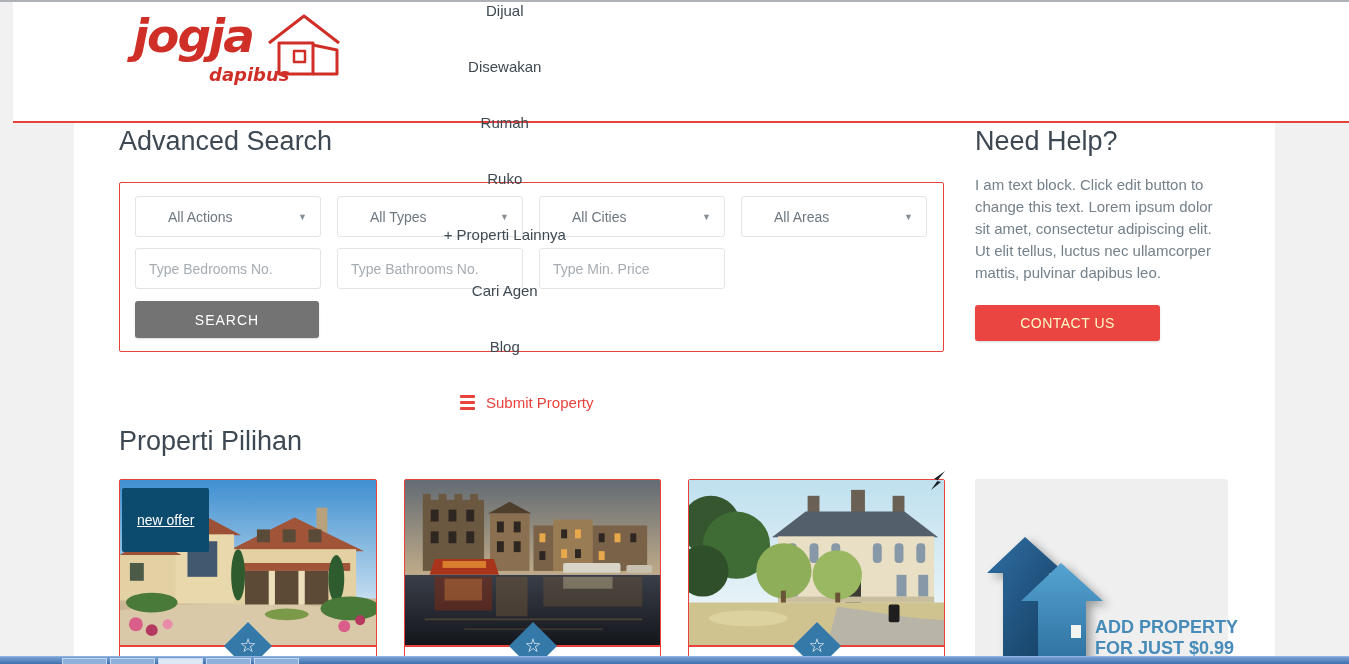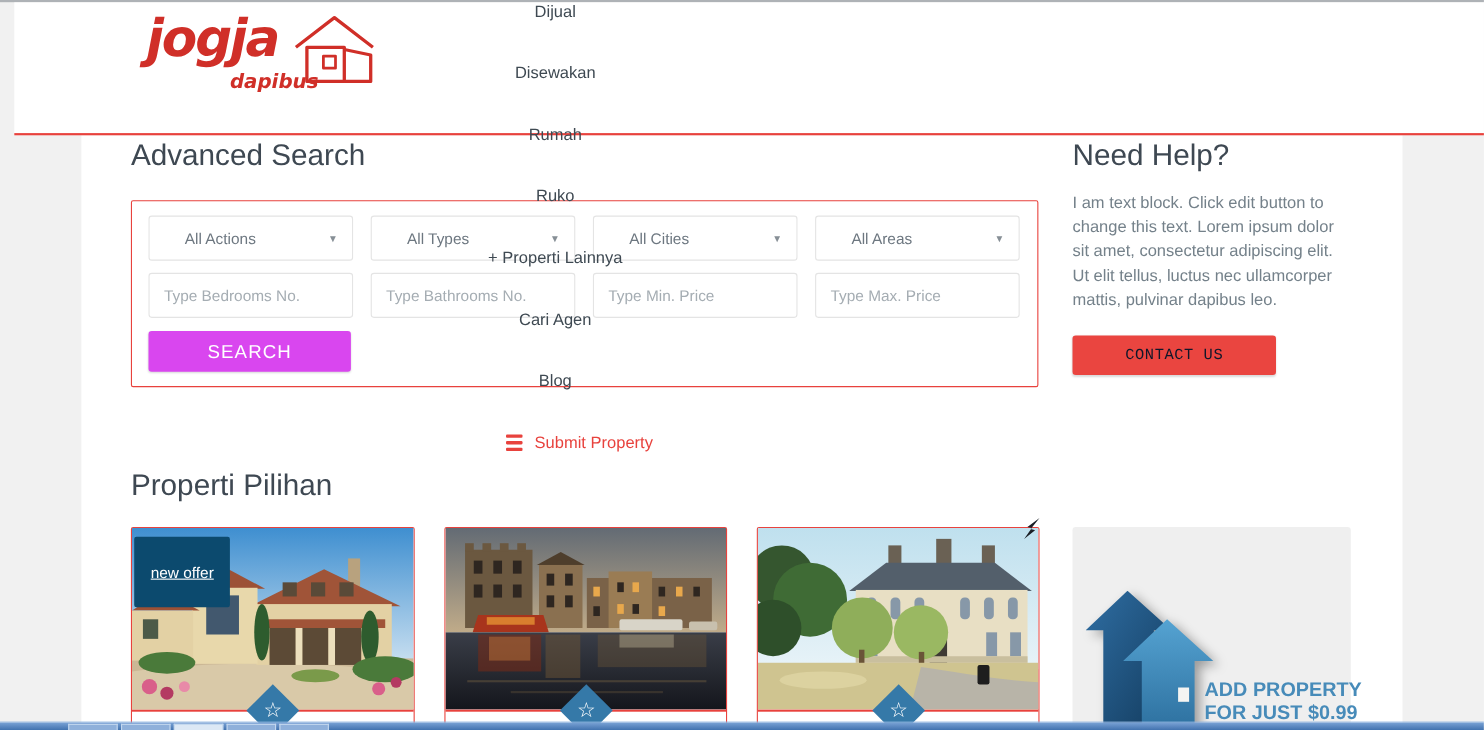--- a/index.html
+++ b/index.html
@@ -27,25 +27,25 @@
 
   
   .search-form { position:absolute; left:119px; top:180px; width:825px; height:170px; border:1px solid #e8423d; border-radius:2px; background:#fff; }
   .field { position:absolute; width:186px; height:41px; border:1px solid #e4e4e4; border-radius:3px; background:#fff; font-size:14px; color:#6d7780; }
   .selectbox { display:flex; align-items:center; justify-content:space-between; padding:0 13px; cursor:pointer; }
   .selectbox .caret { font-size:9px; color:#878f96; }
   input.field { padding:0 13px; outline:none; }
   input.field::placeholder { color:#a5adb3; opacity:1; }
   .f-row1 { top:13px;padding-left:32px; } .f-row2 { top:65px; }
   .f-c1 { left:15px; } .f-c2 { left:217px; } .f-c3 { left:419px; } .f-c4 { left:621px; }
-  .search-btn { position:absolute; left:15px; top:118px; width:184px; height:37px; background:#d946ef; color:#fff; border:none; border-radius:3px; font-size:17px; letter-spacing:1px; font-family:"Liberation Sans",sans-serif; cursor:pointer; box-shadow:0 1px 2px rgba(0,0,0,.15); }
+  .search-btn { position:absolute; left:15px; top:118px; width:184px; height:37px; background:#737373; color:#fff; border:none; border-radius:3px; font-size:14px; letter-spacing:1px; font-family:"Liberation Sans",sans-serif; cursor:pointer; box-shadow:0 1px 2px rgba(0,0,0,.15); }
 
   
   .help-text { position:absolute; left:975px; top:172px; width:252px; font-size:15px; line-height:22px; color:#74818a; }
-  .contact-btn { position:absolute; left:975px; top:303px; width:185px; height:36px; background:#ea4540; color:#0f172a; border:none; border-radius:3px; font-size:14px; letter-spacing:.5px; font-family:Liberation Mono, monospace; cursor:pointer; box-shadow:0 1px 2px rgba(0,0,0,.15); }
+  .contact-btn { position:absolute; left:975px; top:303px; width:185px; height:36px; background:#ea4540; color:#fef9c3; border:none; border-radius:3px; font-size:14px; letter-spacing:.5px; font-family:Liberation Sans, sans-serif; cursor:pointer; box-shadow:0 1px 2px rgba(0,0,0,.15); }
 
   
   .prop-card { position:absolute; top:477px; width:258px; height:187px; background:#fff; border:1px solid #e8423d; border-radius:2px; cursor:pointer; }
   .card-1 { left:119px; } .card-2 { left:404px; width:257px; } .card-3 { left:688px; width:257px; }
   .photo { display:block; width:100%; height:167px; border-bottom:2px solid #e8423d; }
   .photo svg { display:block; width:100%; height:100%; }
   .offer-badge { position:absolute; left:2px; top:8px; background:#0c4a6e; color:#fff; font-size:14px; padding:24px 15px; border-radius:2px; z-index:3;text-decoration:underline; }
   .star-badge { position:absolute; left:50%; top:167px; width:34px; height:34px; background:#3579a8; transform:translate(-50%,-53%) rotate(45deg); z-index:2; }
   .star-badge .star { position:absolute; left:50%; top:50%; transform:translate(-50%,-50%) rotate(-45deg); color:#fff; font-size:19px; line-height:1; }
 
@@ -116,21 +116,20 @@
     <span>All Cities</span>
     <span class="caret">▼</span>
   </div>
   <div class="field selectbox f-row1 f-c4">
     <span>All Areas</span>
     <span class="caret">▼</span>
   </div>
   <input class="field f-row2 f-c1" placeholder="Type Bedrooms No." style="">
   <input class="field f-row2 f-c2" placeholder="Type Bathrooms No." style="">
   <input class="field f-row2 f-c3" placeholder="Type Min. Price" style="">
-  <input class="field f-row2 f-c4" placeholder="Type Max. Price" style="">
   <button class="search-btn">SEARCH</button>
 </div>
 
 <h2 class="section-title t-help">Need Help?</h2>
 <p class="help-text">I am text block. Click edit button to change this text. Lorem ipsum dolor sit amet, consectetur adipiscing elit. Ut elit tellus, luctus nec ullamcorper mattis, pulvinar dapibus leo.</p>
 <button class="contact-btn">CONTACT US</button>
 
 <h2 class="section-title t-listings">Properti Pilihan</h2>
 
 <div class="prop-card card-1">

